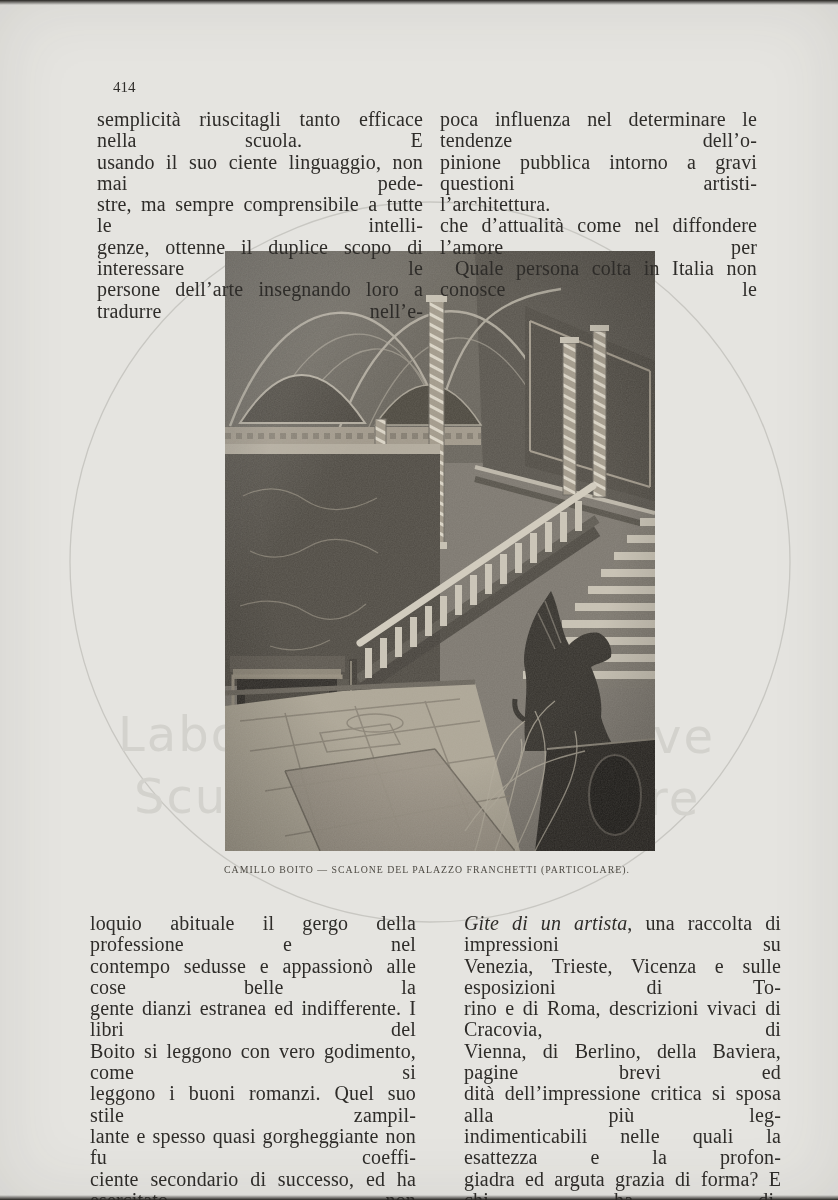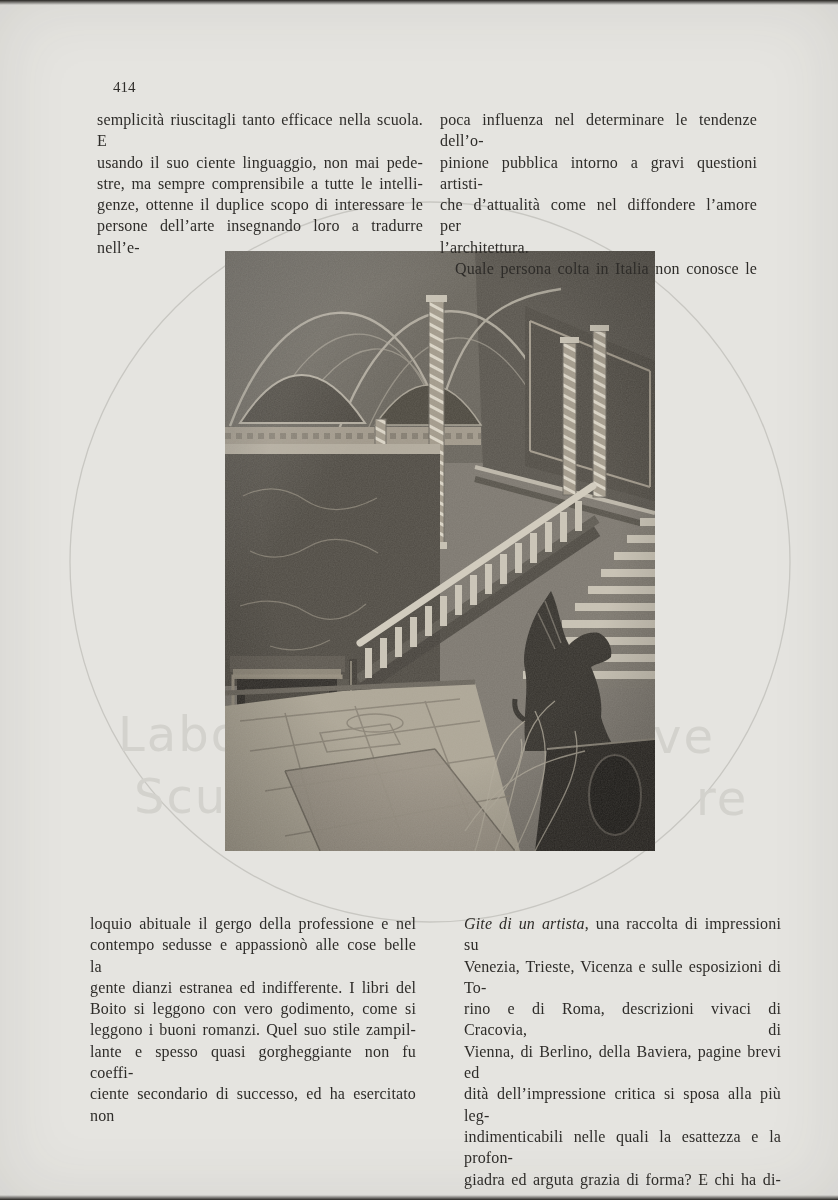--- a/index.html
+++ b/index.html
@@ -17,29 +17,29 @@
   
   .wm-circle{position:absolute;left:0;top:0;z-index:1;}
   .wm{
     position:absolute;z-index:1;
     font-family:"DejaVu Sans", sans-serif;
     font-size:48px;color:#d3d2cd;letter-spacing:2px;line-height:1;
   }
   .wm1l{left:118px;top:710px;}
   .wm1r{left:653px;top:712px;}
   .wm2l{left:134px;top:772px;}
-  .wm2r{left:648px;top:774px;margin-left:48px;}
+  .wm2r{left:648px;top:774px;}
 
   .pagenum{position:absolute;left:113px;top:79px;font-size:15px;z-index:3;}
   .running-title{
     position:absolute;left:97px;top:79px;width:660px;text-align:center;
     font-size:14.5px;letter-spacing:3px;z-index:3;
   }
 
-  .col{position:absolute;font-size:16px;line-height:21.3px;z-index:3;}
+  .col{position:absolute;font-size:20px;line-height:21.3px;z-index:3;}
   .col .line{
     text-align:justify;text-align-last:justify;
     letter-spacing:.15px;word-spacing:1.6px;white-space:normal;
   }
   .col .line.noj{text-align-last:left;}
   .col .line.indent{text-indent:15px;}
   .col em{font-style:italic;}
   .top-left{left:97px;top:109px;width:326px;}
   .top-right{left:440px;top:109px;width:317px;}
   .bottom-left{left:90px;top:913px;width:326px;}
@@ -75,22 +75,22 @@
   <div class="col top-left">
       <div class="line"><span>semplicità riuscitagli tanto efficace nella scuola. E</span></div>
       <div class="line"><span>usando il suo ciente linguaggio, non mai pede-</span></div>
       <div class="line"><span>stre, ma sempre comprensibile a tutte le intelli-</span></div>
       <div class="line"><span>genze, ottenne il duplice scopo di interessare le</span></div>
       <div class="line"><span>persone dell’arte insegnando loro a tradurre nell’e-</span></div>
     </div>
   <div class="col top-right">
       <div class="line"><span>poca influenza nel determinare le tendenze dell’o-</span></div>
       <div class="line"><span>pinione pubblica intorno a gravi questioni artisti-</span></div>
+      <div class="line noj"><span>l’architettura.</span></div>
       <div class="line"><span>che d’attualità come nel diffondere l’amore per</span></div>
-      <div class="line noj"><span>l’architettura.</span></div>
       <div class="line indent"><span>Quale persona colta in Italia non conosce le</span></div>
     </div>
 
   <figure class="photo">
     <svg viewBox="0 0 430 600" width="430" height="600" preserveAspectRatio="none">
       <defs>
         <pattern id="spiral" patternUnits="userSpaceOnUse" width="9" height="9" patternTransform="rotate(28)">
           <rect width="9" height="9" fill="#a39b8c"></rect>
           <path d="M0,4.5 H9" stroke="#ddd7c9" stroke-width="3"></path>
         </pattern>
@@ -269,20 +269,21 @@
         <path d="M240,580 C280,520 320,510 360,500"></path>
         <path d="M262,560 C290,530 300,505 296,488"></path>
       </g>
 
       <rect x="0" y="0" width="430" height="600" fill="url(#lightTL)"></rect>
       <rect x="0" y="0" width="430" height="600" fill="url(#vig)"></rect>
       <rect x="0" y="0" width="430" height="600" filter="url(#grain)" opacity=".32"></rect>
     </svg>
   </figure>
 
+  <div class="caption">CAMILLO BOITO — SCALONE DEL PALAZZO FRANCHETTI (PARTICOLARE).</div>
 
   <div class="col bottom-left">
       <div class="line"><span>loquio abituale il gergo della professione e nel</span></div>
       <div class="line"><span>contempo sedusse e appassionò alle cose belle la</span></div>
       <div class="line"><span>gente dianzi estranea ed indifferente. I libri del</span></div>
       <div class="line"><span>Boito si leggono con vero godimento, come si</span></div>
       <div class="line"><span>leggono i buoni romanzi. Quel suo stile zampil-</span></div>
       <div class="line"><span>lante e spesso quasi gorgheggiante non fu coeffi-</span></div>
       <div class="line"><span>ciente secondario di successo, ed ha esercitato non</span></div>
     </div>

